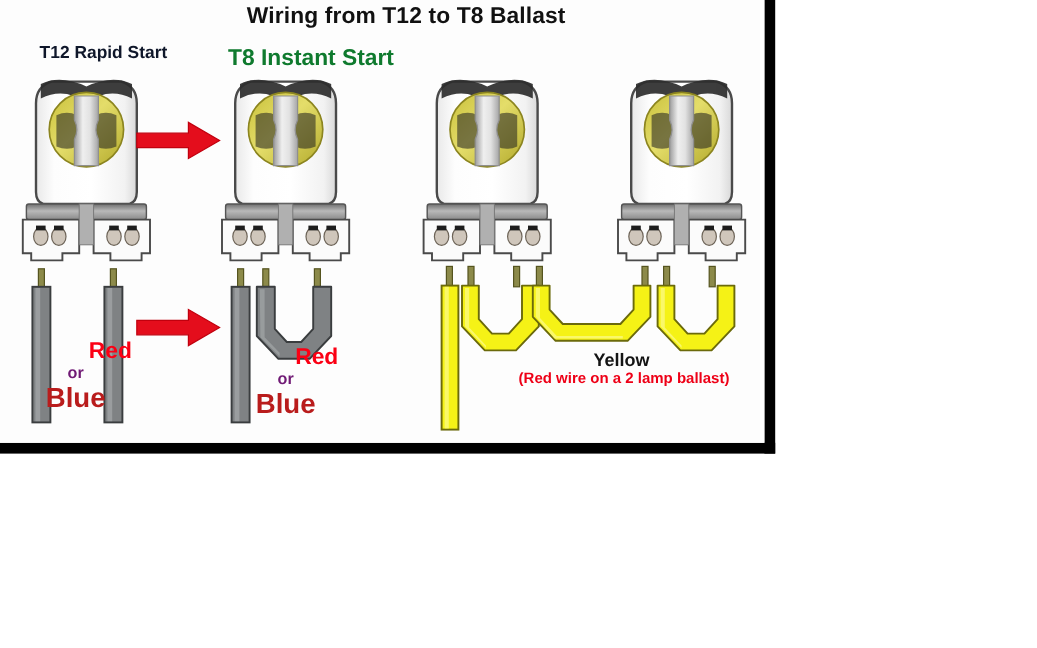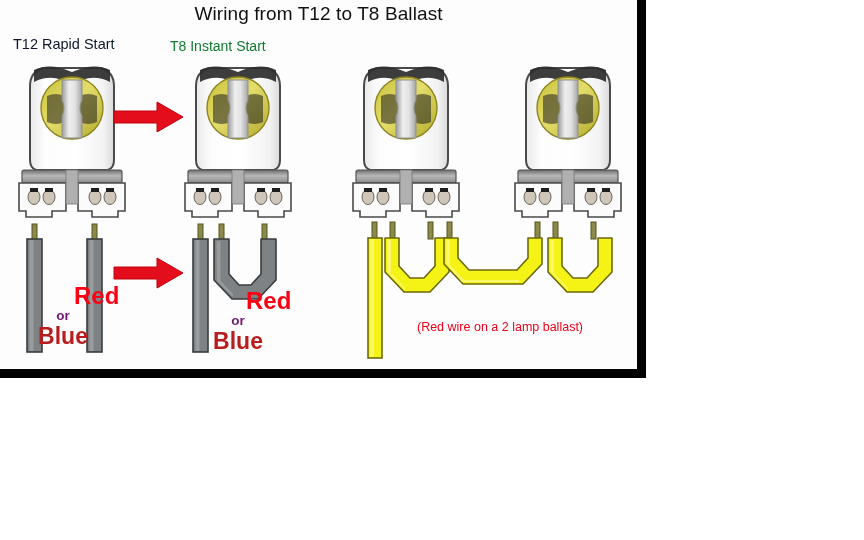--- a/index.html
+++ b/index.html
@@ -11,37 +11,37 @@
     position:absolute; left:0; top:0; width:646px; height:378px;
     background:#ffffff;
     border-right:9px solid #000000;
     border-bottom:9px solid #000000;
     box-sizing:border-box;
   }
   #diagram-canvas{position:absolute; left:0; top:0; width:637px; height:369px;
                   background:#fdfdfd; overflow:hidden;}
 
   
-  .lbl{position:absolute; white-space:nowrap; font-weight:normal;}
+  .lbl{position:absolute; white-space:nowrap; font-weight:bold;padding-left:20px;}
   #title{left:0; top:3px; width:637px; text-align:center;
          font-size:19px; color:#111111; letter-spacing:.1px;}
   #label-t12{left:13px; top:36px; font-size:14.5px; color:#0f172a;}
-  #label-t8 {left:170px; top:38px; font-size:14px; color:#0f7a2e;text-align:center;}
+  #label-t8 {left:170px; top:38px; font-size:19px; color:#0f7a2e;text-align:center;}
 
   .wirecap{position:absolute; text-align:center; font-weight:bold; line-height:1.05;}
-  .wirecap .red {color:#fb0014; font-size:24px; display:block;margin-left:46px;}
+  .wirecap .red {color:#fb0014; font-size:19px; display:block;margin-left:46px;}
   .wirecap .or  {color:#701a75; font-size:13.5px; display:block; margin:1px 0;}
   .wirecap .blue{color:#b91c1c; font-size:23px; display:block;}
 
   #cap-left {left:28px;  top:283px; width:70px;}
   #cap-right{left:200px; top:288px; width:76px;}
 
   #label-yellow{left:408px; top:292px; width:180px; text-align:center;
                 font-size:15px; color:#141414;}
-  #label-ballast{left:388px; top:320px; width:224px; text-align:center;
+  #label-ballast{left:388px; top:308px; width:224px; text-align:center;
                  font-size:12.5px; color:#ee0017;}
 
   
   .socket{position:absolute; width:112px; height:168px;}
   .socket svg{display:block; width:112px; height:168px;}
 
   
   .wire{position:absolute;}
   .wire svg{display:block; overflow:visible;}
 
@@ -269,16 +269,17 @@
     <span class="or">or</span>
     <span class="blue">Blue</span>
   </div>
 
   <div class="wirecap" id="cap-right">
     <span class="red">Red</span>
     <span class="or">or</span>
     <span class="blue">Blue</span>
   </div>
 
+  <div class="lbl" id="label-yellow">Yellow</div>
   <div class="lbl" id="label-ballast">(Red wire on a 2 lamp ballast)</div>
 
 </div>
 </div>
 
 </body></html>

